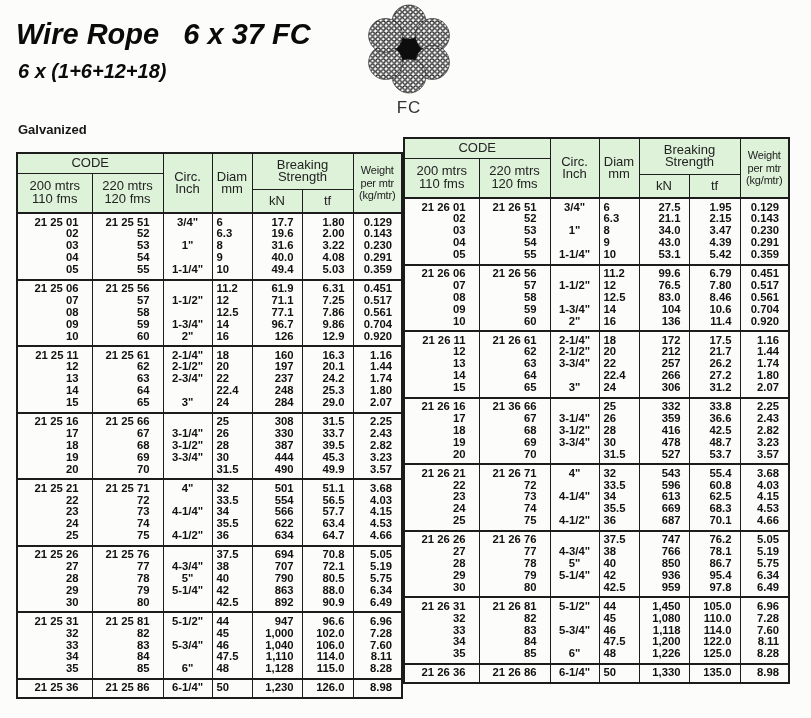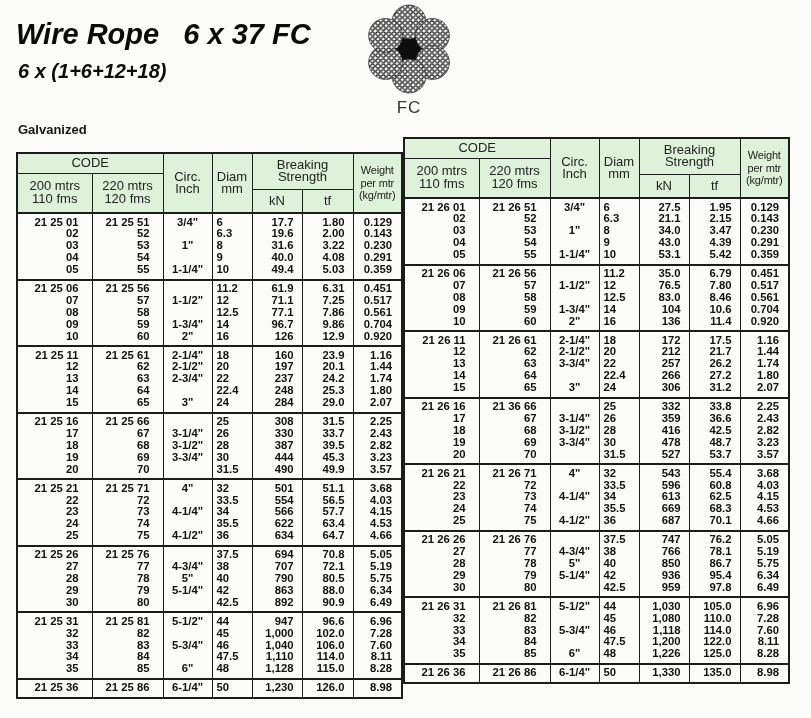--- a/index.html
+++ b/index.html
@@ -224,21 +224,21 @@
             <td class="c6">0.920</td>
           </tr>
         </tbody>
         <tbody>
           <tr>
             <td class="c0">21 25 11</td>
             <td class="c1">21 25 61</td>
             <td class="c2">2-1/4"</td>
             <td class="c3">18</td>
             <td class="c4">160</td>
-            <td class="c5">23.9</td>
+            <td class="c5">16.3</td>
             <td class="c6">1.16</td>
           </tr>
           <tr>
             <td class="c0">12</td>
             <td class="c1">62</td>
             <td class="c2">2-1/2"</td>
             <td class="c3">20</td>
             <td class="c4">197</td>
             <td class="c5">20.1</td>
             <td class="c6">1.44</td>
@@ -555,21 +555,21 @@
             <td class="c5">5.42</td>
             <td class="c6">0.359</td>
           </tr>
         </tbody>
         <tbody>
           <tr>
             <td class="c0">21 26 06</td>
             <td class="c1">21 26 56</td>
             <td class="c2"></td>
             <td class="c3">11.2</td>
-            <td class="c4">35.0</td>
+            <td class="c4">99.6</td>
             <td class="c5">6.79</td>
             <td class="c6">0.451</td>
           </tr>
           <tr>
             <td class="c0">07</td>
             <td class="c1">57</td>
             <td class="c2">1-1/2"</td>
             <td class="c3">12</td>
             <td class="c4">76.5</td>
             <td class="c5">7.80</td>
@@ -790,21 +790,21 @@
             <td class="c5">97.8</td>
             <td class="c6">6.49</td>
           </tr>
         </tbody>
         <tbody>
           <tr>
             <td class="c0">21 26 31</td>
             <td class="c1">21 26 81</td>
             <td class="c2">5-1/2"</td>
             <td class="c3">44</td>
-            <td class="c4">1,030</td>
+            <td class="c4">1,450</td>
             <td class="c5">105.0</td>
             <td class="c6">6.96</td>
           </tr>
           <tr>
             <td class="c0">32</td>
             <td class="c1">82</td>
             <td class="c2"></td>
             <td class="c3">45</td>
             <td class="c4">1,080</td>
             <td class="c5">110.0</td>

